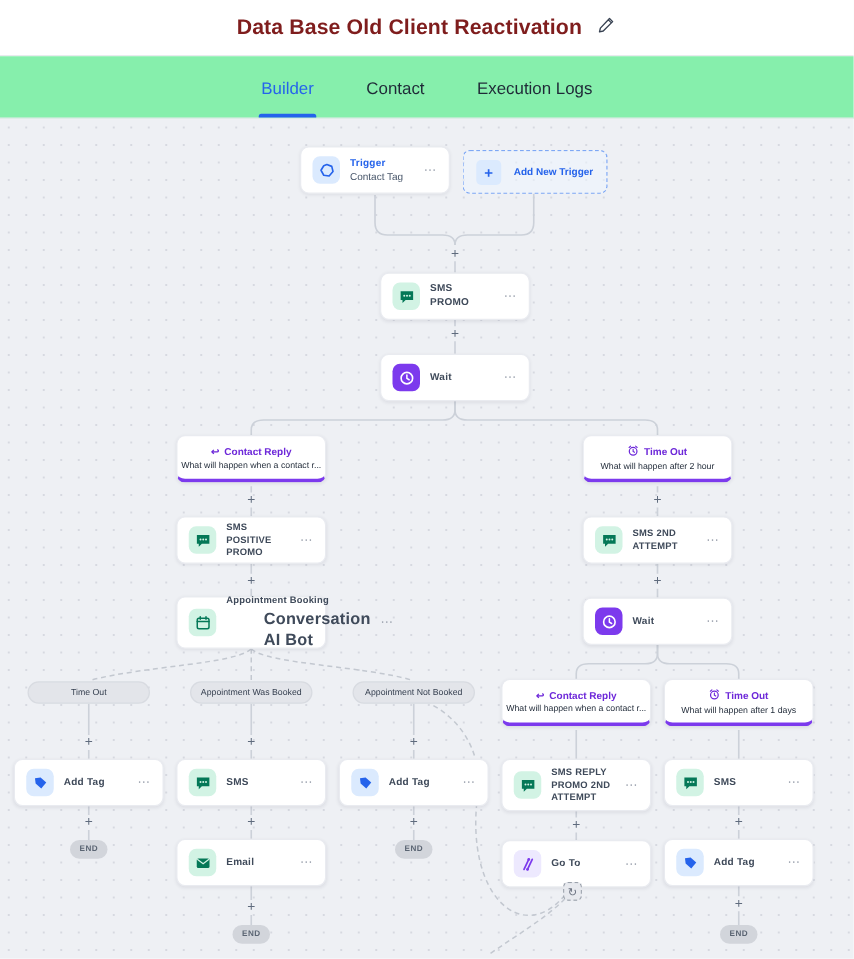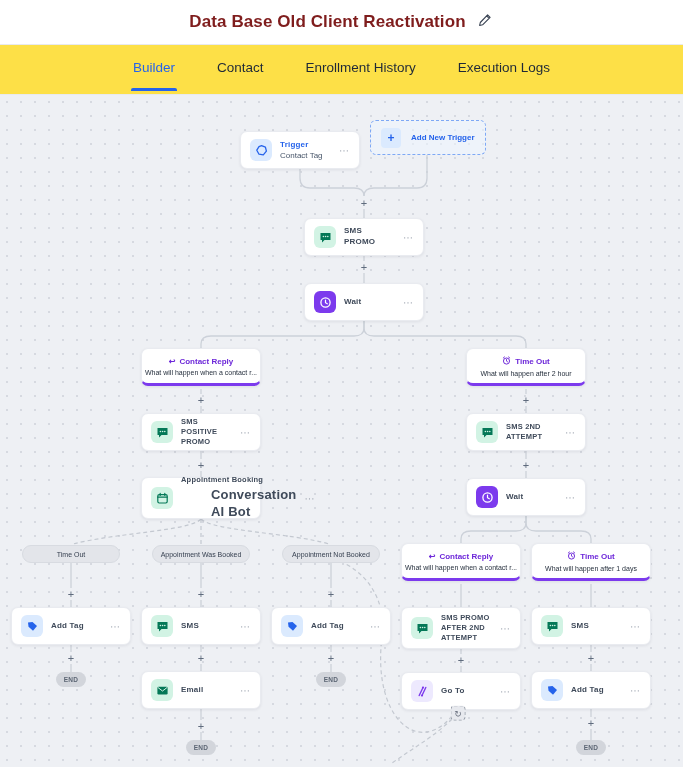--- a/index.html
+++ b/index.html
@@ -4,21 +4,21 @@
 <style>
   * { margin:0; padding:0; box-sizing:border-box; }
   html,body { width:683px; }
   body { font-family:"Liberation Sans", sans-serif; background:#fff; width:683px; height:767px; overflow:hidden; }
 
   
   .titlebar { height:45px; background:#fff; border-bottom:1px solid #e8eaee; display:flex; align-items:center; justify-content:center; gap:10px; }
   .titlebar h1 { font-size:17px; font-weight:700; color:#7f1d1d; letter-spacing:.1px; }
   .pencil-btn { width:18px; height:18px; display:flex; align-items:center; justify-content:center; cursor:pointer; }
 
-  .tabbar { height:50px; background:#fde047; border-bottom:1px solid #e8eaee; display:flex; align-items:flex-start; justify-content:center; gap:38px; }
+  .tabbar { height:50px; background:#86efac; border-bottom:1px solid #e8eaee; display:flex; align-items:flex-end; justify-content:center; gap:38px; }
   .tab { position:relative; font-size:13.5px; color:#1f2937; font-weight:500; padding:15px 2px 16px; cursor:pointer; }
   .tab.active { color:#2563eb; }
   .tab.active::after { content:""; position:absolute; left:0; right:0; bottom:0; height:3px; background:#2563eb; border-radius:2px 2px 0 0; }
 
   
   .canvas { position:relative; width:683px; height:672px; background-color:#eef0f4;
     background-image:radial-gradient(#d6d9e0 1px, transparent 1.2px); background-size:14px 14px; overflow:hidden; }
   .lines { position:absolute; left:0; top:0; z-index:0; }
 
   .node { position:absolute; z-index:2; background:#fff; border:1px solid #e9ebf0; border-radius:7px;
@@ -70,21 +70,20 @@
       <svg width="14" height="14" viewBox="0 0 14 14">
           <path d="M9.6 1.8 L12.1 4.3 L4.6 11.8 L1.6 12.5 L2.3 9.5 Z M8.7 2.9 L11.1 5.3" fill="none" stroke="#374151" stroke-width="1.1" stroke-linejoin="round"></path>
         </svg>
     </span>
   </span>
 </div>
 
 <div class="tabbar">
   <div class="tab active">Builder</div>
   <div class="tab">Contact</div>
-  <div class="tab">Enrollment History</div>
   <div class="tab">Execution Logs</div>
 </div>
 
 <div class="canvas">
 
   <svg class="gl lines" width="683" height="672" viewBox="0 0 683 672">
     <g fill="none" stroke="#ccd1d9" stroke-width="1.3">
       <path d="M300 61 V83 Q300 93 310 93 H354 Q364 93 364 101"></path>
       <path d="M427 60 V83 Q427 93 417 93 H374 Q364 93 364 101"></path>
       <path d="M364 114 V123"></path>
@@ -127,21 +126,21 @@
     </g>
     <g fill="none" stroke="#c3c8d0" stroke-width="1.2" stroke-dasharray="4 3">
       <path d="M201 424 C190 436 115 438 73 449"></path>
       <path d="M201 424 V449"></path>
       <path d="M201 424 C212 436 292 438 329 449"></path>
       <path d="M452 621 C418 662 372 622 382 542 C387 502 364 478 344 468"></path>
       <path d="M452 624 C436 640 415 652 392 668"></path>
     </g>
   </svg>
 
-  <div class="node" style="left:240px; top:36px; width:120px; height:38px;">
+  <div class="node" style="left:240px; top:22px; width:120px; height:38px;">
     <span class="icon-box ib-blue">
       <svg width="13" height="13" viewBox="0 0 13 13">
           <path d="M6.5 1.6 L10.4 3.1 L11.4 7.2 L8.3 10.8 L4 10.2 L1.8 6.2 L4 2.6 Z" fill="none" stroke="#2563eb" stroke-width="1.3" stroke-linejoin="round"></path>
         </svg>
     </span>
     <span style="display:flex; flex-direction:column; gap:1px;">
       <span class="nlabel blue">Trigger</span>
       <span class="nsub">Contact Tag</span>
     </span>
     <span class="menu">⋯</span>
@@ -312,21 +311,21 @@
   <div class="node" style="left:401px; top:512px; width:120px; height:42px;">
     <span class="icon-box ib-green">
       <svg width="13" height="13" viewBox="0 0 13 13">
           <path d="M1.5 2 H11.5 V9 H5.5 L3 11.4 V9 H1.5 Z" fill="#047857"></path>
           <circle cx="4.4" cy="5.5" r=".8" fill="#d2f3e4"></circle>
           <circle cx="6.6" cy="5.5" r=".8" fill="#d2f3e4"></circle>
           <circle cx="8.8" cy="5.5" r=".8" fill="#d2f3e4"></circle>
         </svg>
     </span>
     <span style="display:flex; flex-direction:column;">
-      <span class="nlabel" style="font-size:7.5px;">SMS PROMO AFTER 2ND</span>
+      <span class="nlabel" style="font-size:7.5px;">SMS REPLY PROMO 2ND</span>
       <span class="nlabel" style="font-size:7.5px;">ATTEMPT</span>
     </span>
     <span class="menu">⋯</span>
   </div>
   <div class="node" style="left:531px; top:512px; width:120px; height:38px;">
     <span class="icon-box ib-green">
       <svg width="13" height="13" viewBox="0 0 13 13">
           <path d="M1.5 2 H11.5 V9 H5.5 L3 11.4 V9 H1.5 Z" fill="#047857"></path>
           <circle cx="4.4" cy="5.5" r=".8" fill="#d2f3e4"></circle>
           <circle cx="6.6" cy="5.5" r=".8" fill="#d2f3e4"></circle>

